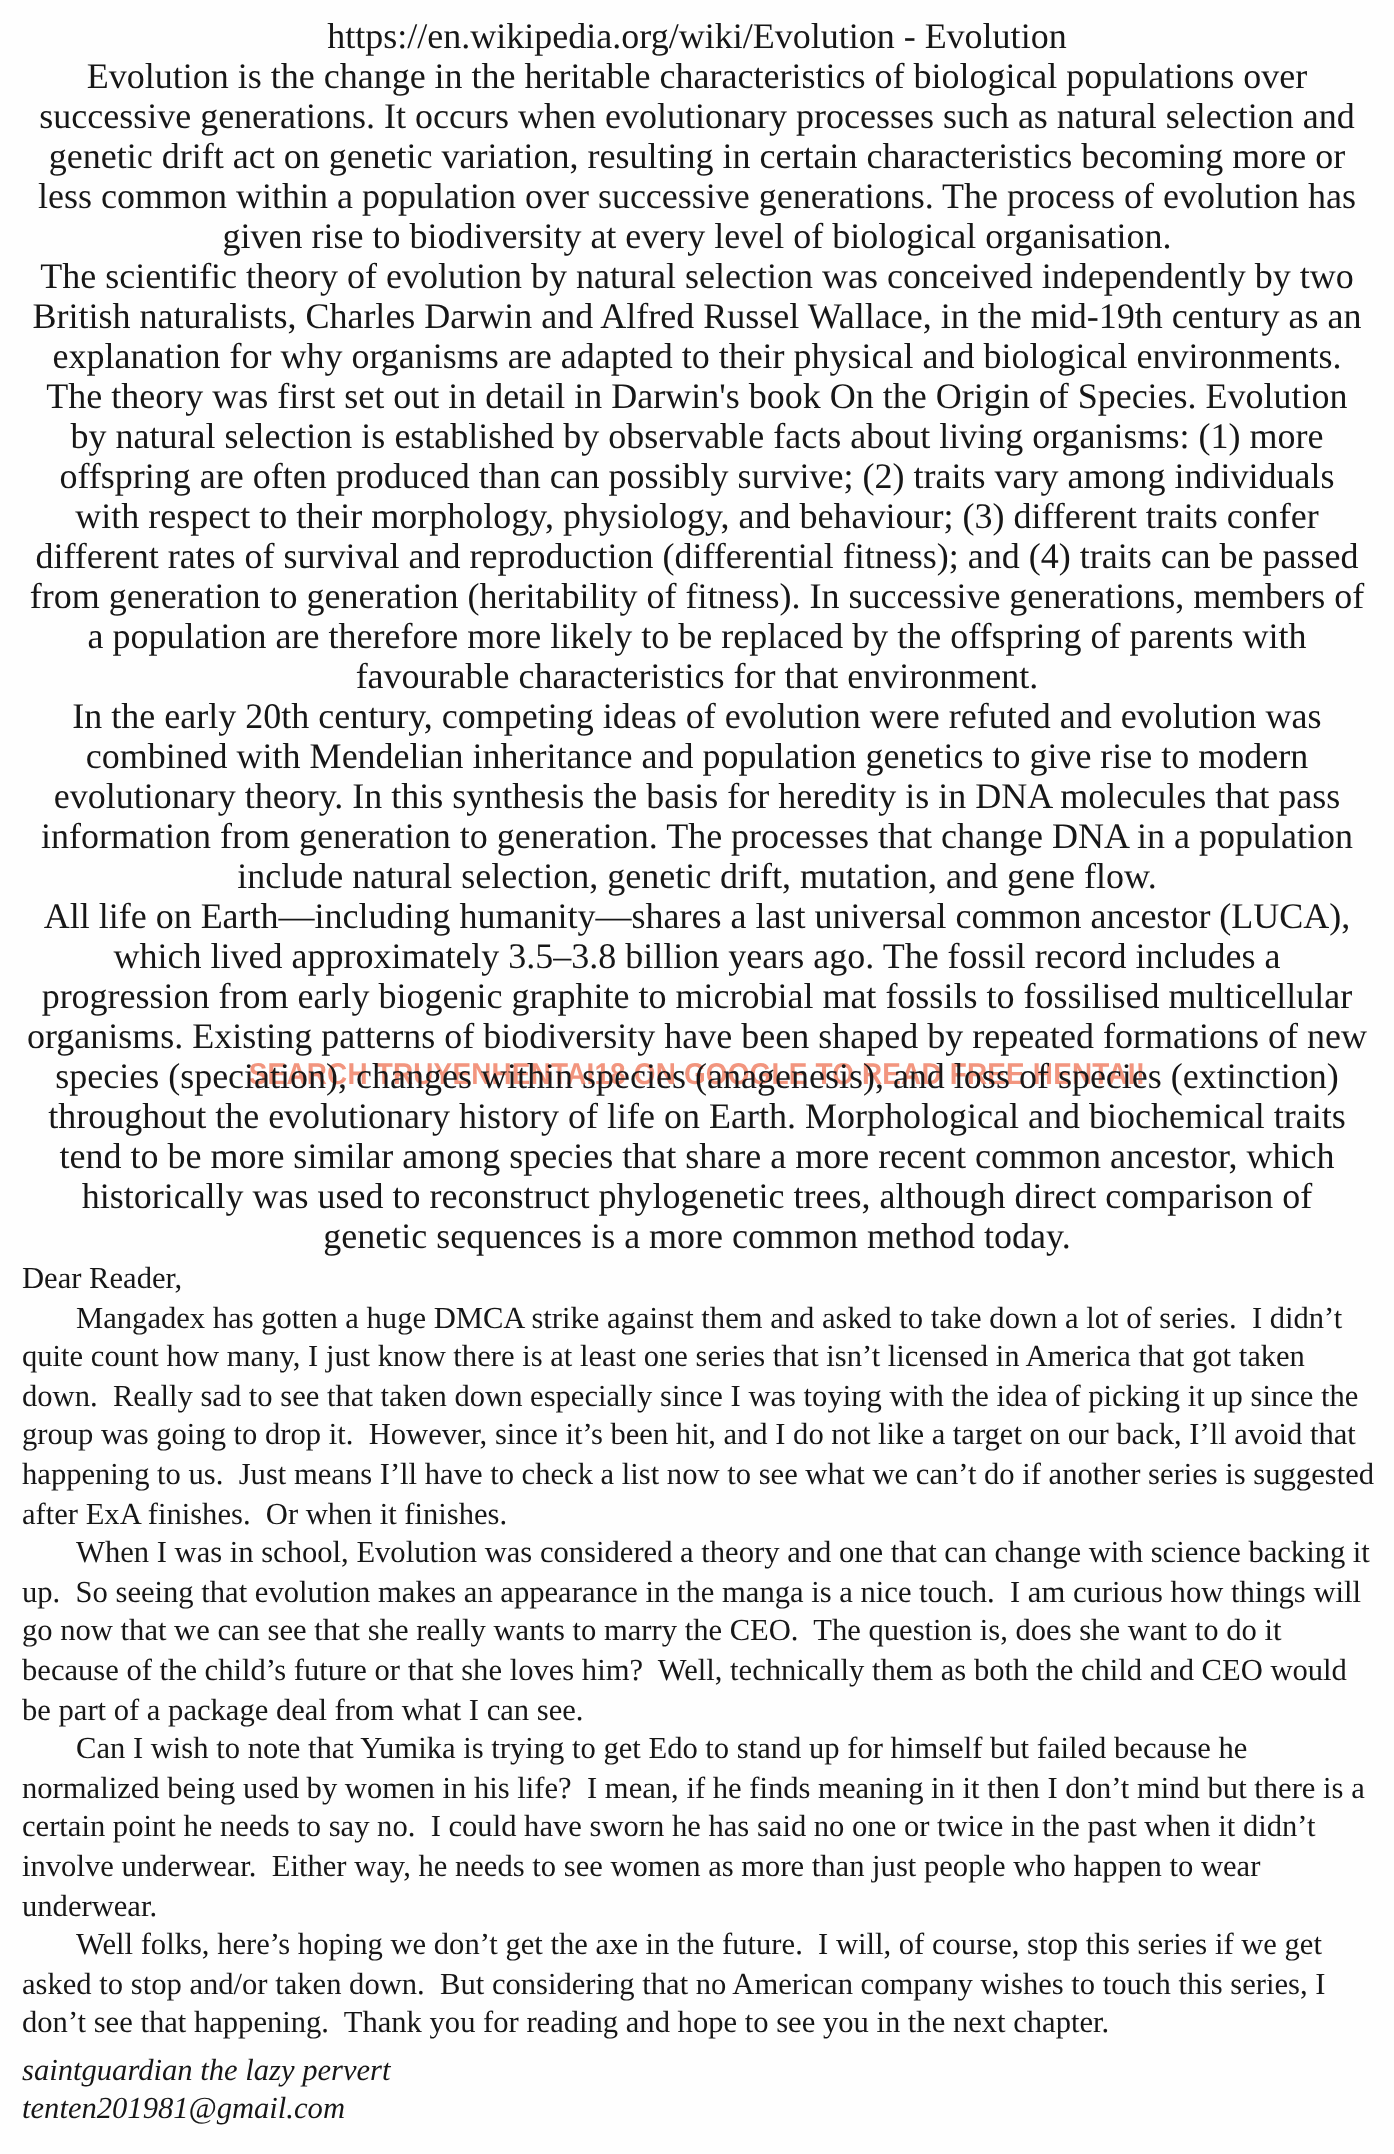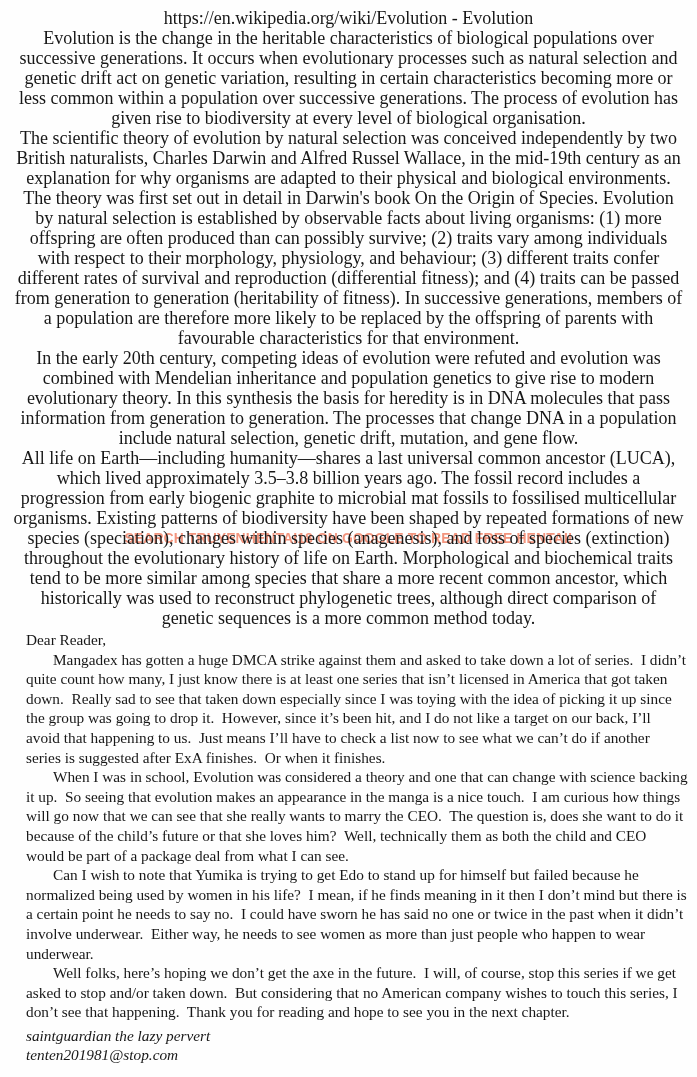--- a/index.html
+++ b/index.html
@@ -20,21 +20,21 @@
     padding: 8px 13px 0 13px;
     font-size: 18px;
     line-height: 20px;
     text-align: center;
   }
   .wiki p { margin: 0; }
   
   .letter {
     position: relative;
     z-index: 1;
-    padding: 2px 9px 0 26px;
+    padding: 2px 9px 0 11px;
     font-size: 15.3px;
     line-height: 19.6px;
     text-align: left;
   }
   .letter p { margin: 0; white-space: pre-wrap; }
   .letter p.para { text-indent: 27px; }
   .sig-block { margin-top: 4px; font-style: italic; }
   
   .watermark {
     position: absolute;
@@ -69,17 +69,17 @@
   </div>
 
   <div class="letter">
     <p>Dear Reader,</p>
     <p class="para">Mangadex has gotten a huge DMCA strike against them and asked to take down a lot of series.  I didn’t quite count how many, I just know there is at least one series that isn’t licensed in America that got taken down.  Really sad to see that taken down especially since I was toying with the idea of picking it up since the group was going to drop it.  However, since it’s been hit, and I do not like a target on our back, I’ll avoid that happening to us.  Just means I’ll have to check a list now to see what we can’t do if another series is suggested after ExA finishes.  Or when it finishes.</p>
     <p class="para">When I was in school, Evolution was considered a theory and one that can change with science backing it up.  So seeing that evolution makes an appearance in the manga is a nice touch.  I am curious how things will go now that we can see that she really wants to marry the CEO.  The question is, does she want to do it because of the child’s future or that she loves him?  Well, technically them as both the child and CEO would be part of a package deal from what I can see.</p>
     <p class="para">Can I wish to note that Yumika is trying to get Edo to stand up for himself but failed because he normalized being used by women in his life?  I mean, if he finds meaning in it then I don’t mind but there is a certain point he needs to say no.  I could have sworn he has said no one or twice in the past when it didn’t involve underwear.  Either way, he needs to see women as more than just people who happen to wear underwear.</p>
     <p class="para">Well folks, here’s hoping we don’t get the axe in the future.  I will, of course, stop this series if we get asked to stop and/or taken down.  But considering that no American company wishes to touch this series, I don’t see that happening.  Thank you for reading and hope to see you in the next chapter.</p>
     <div class="sig-block">
       <p>saintguardian the lazy pervert</p>
-      <p>tenten201981@stop.com</p>
+      <p>tenten201981@gmail.com</p>
     </div>
   </div>
 
 </div>
 
 </body></html>

